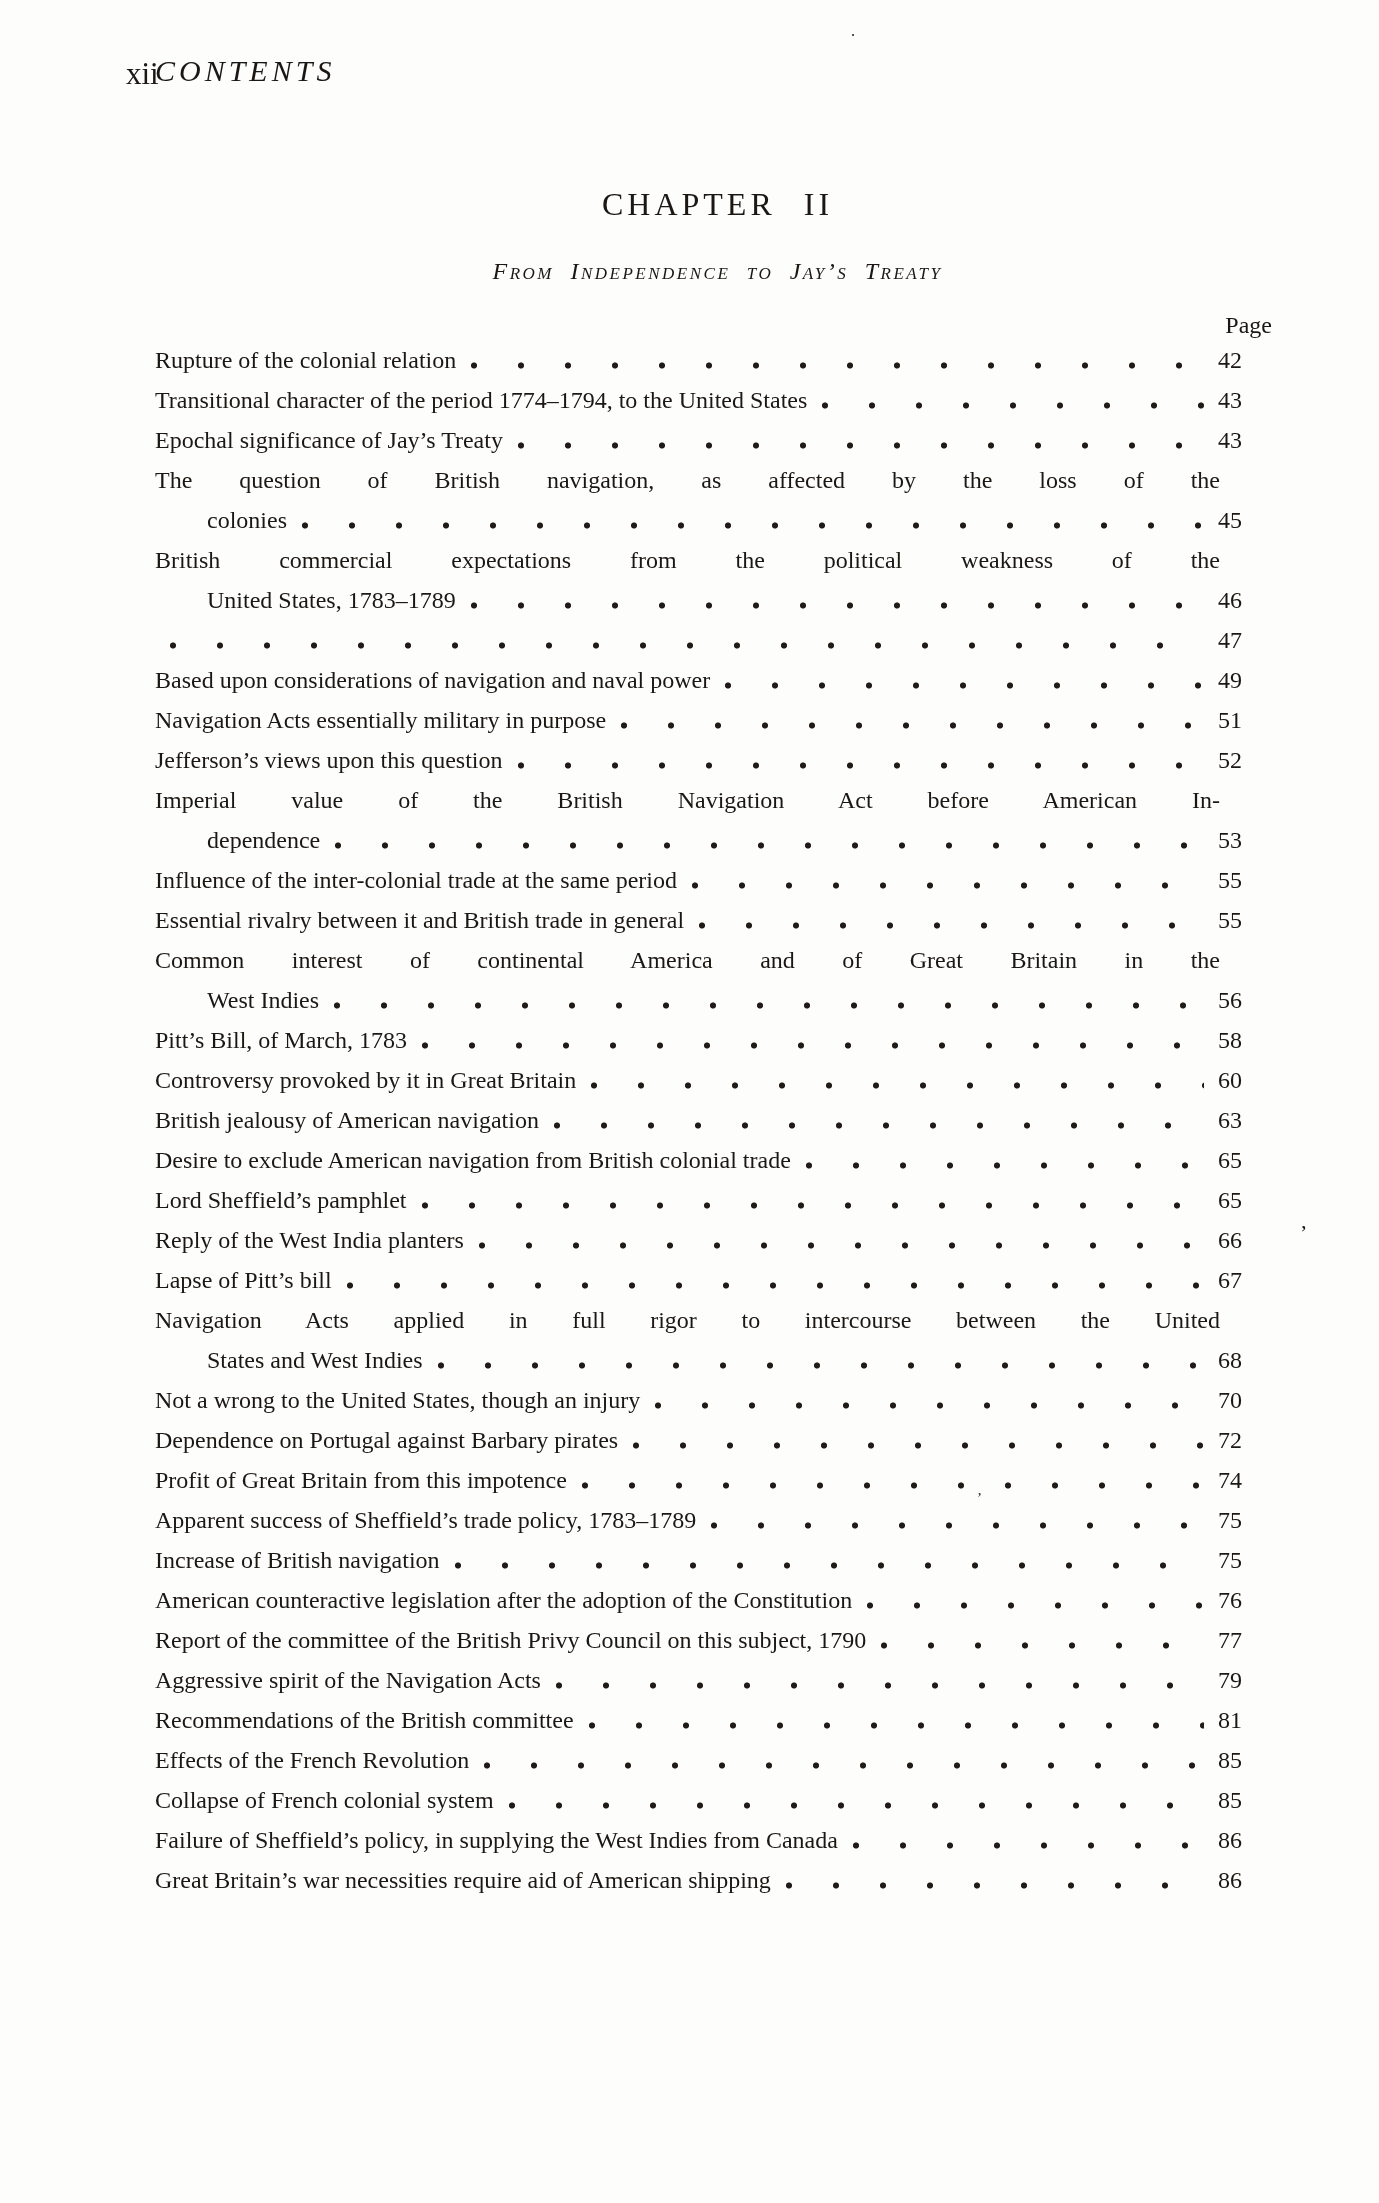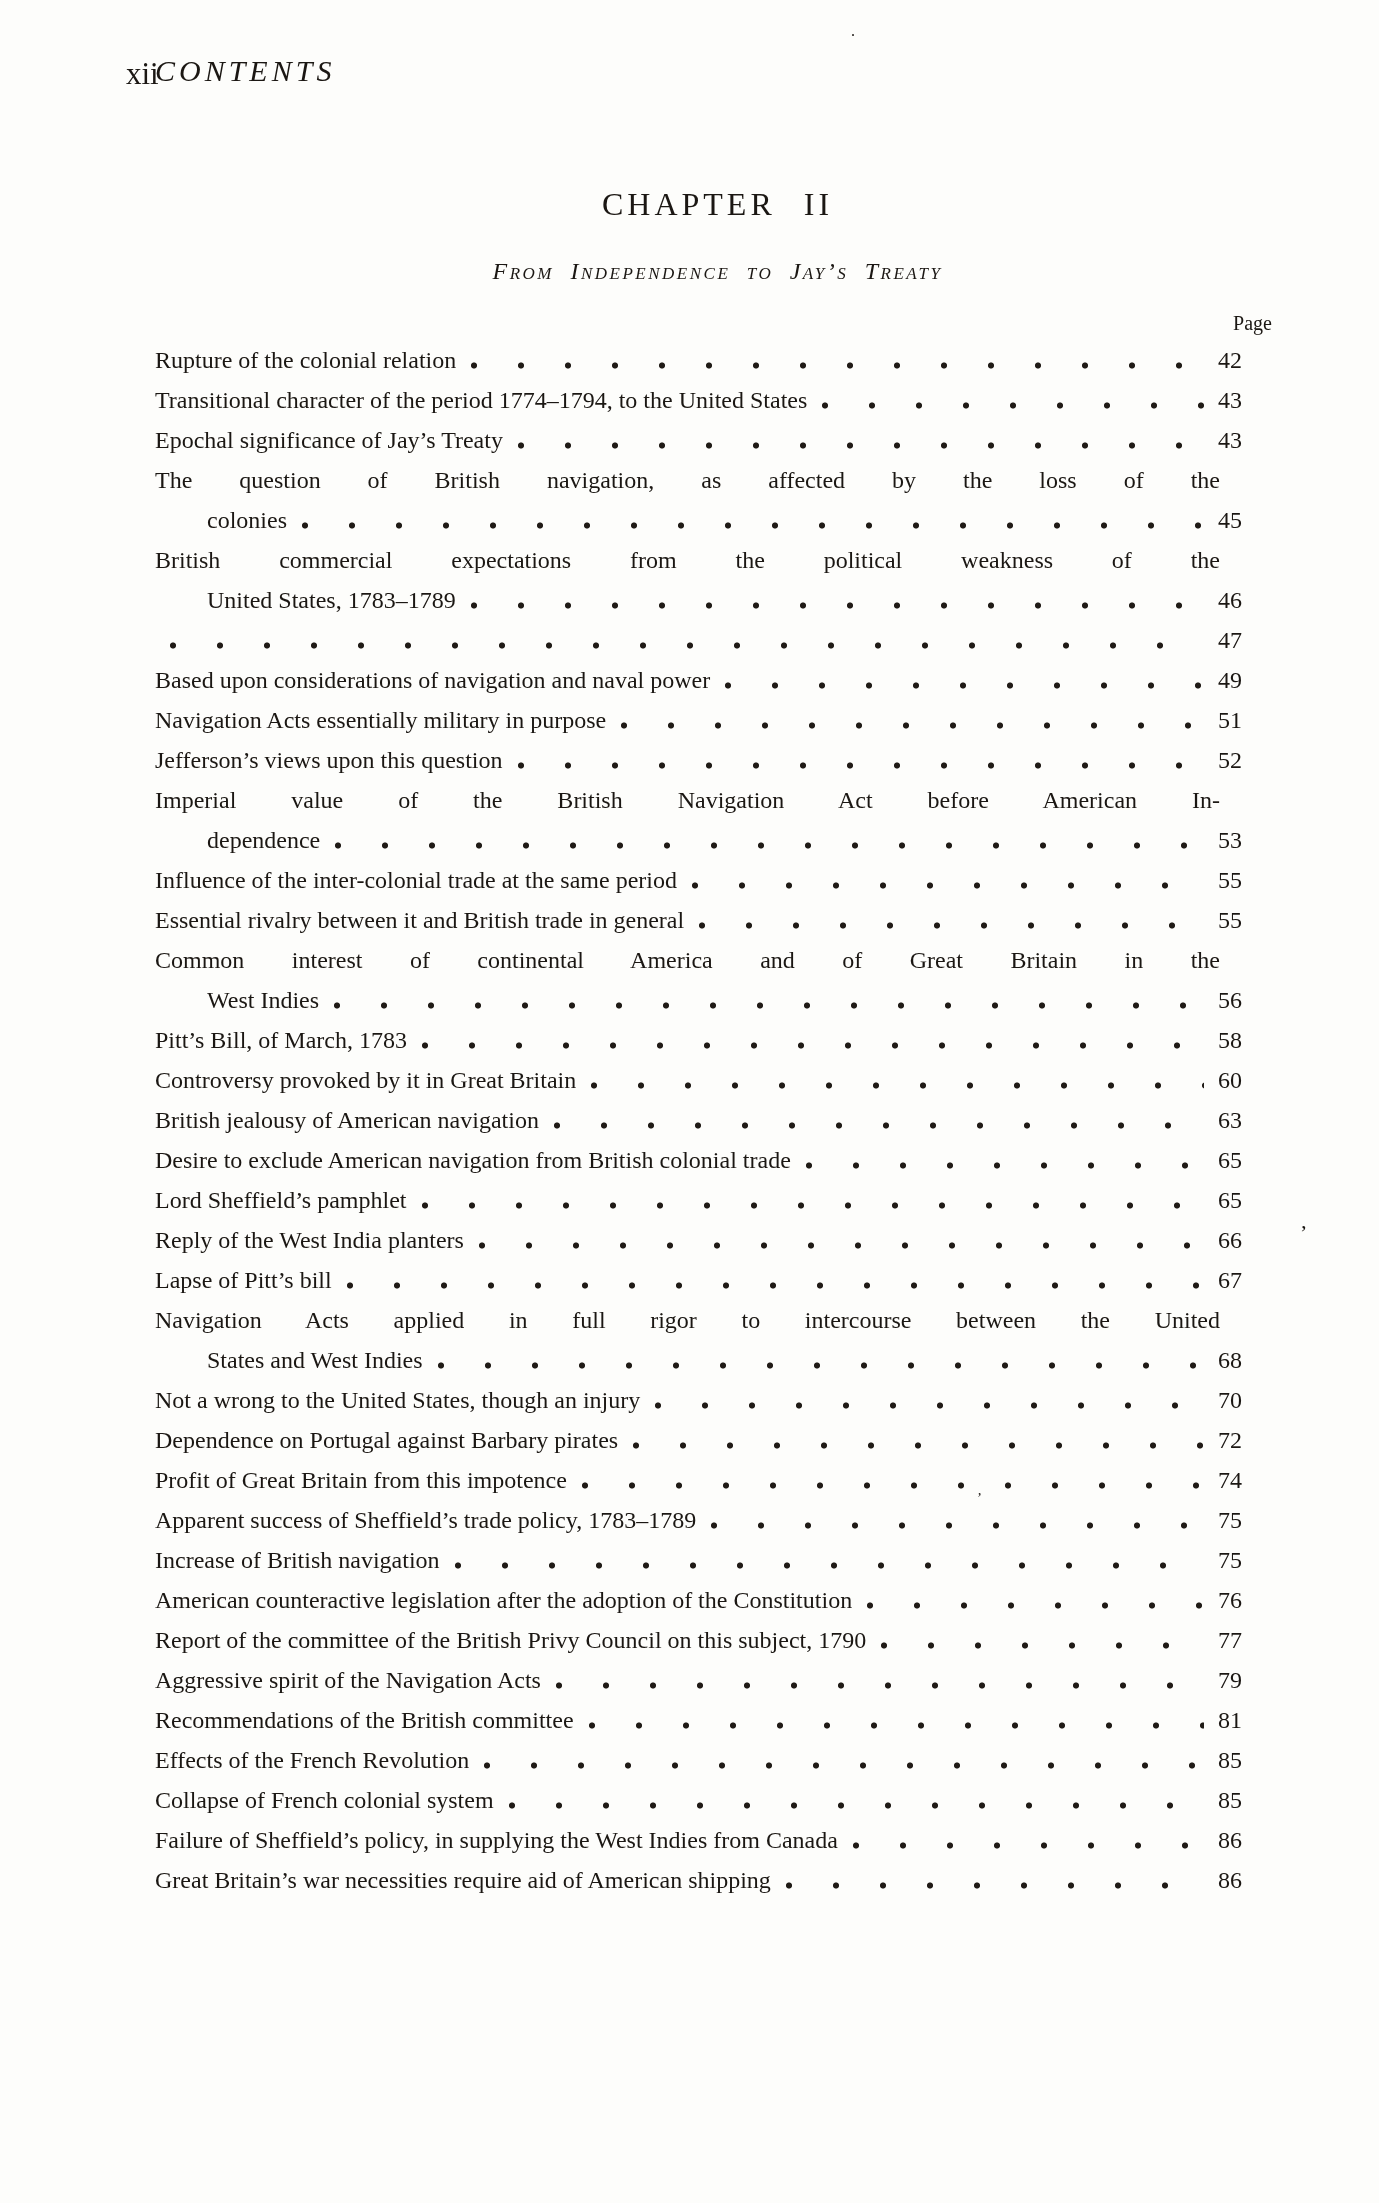--- a/index.html
+++ b/index.html
@@ -47,21 +47,21 @@
     font-size: 24px;
     font-variant: small-caps;
     letter-spacing: 2.5px;
     word-spacing: 8px;
     font-style: italic;
   }
   .page-label {
     position: absolute;
     right: 107px;
     top: 312px;
-    font-size: 20px;
+    font-size: 24px;
   }
   .toc {
     position: absolute;
     left: 155px;
     top: 340px;
     width: 1125px;
     font-size: 24px;
     line-height: 40px;
   }
   .entry .line1 {

